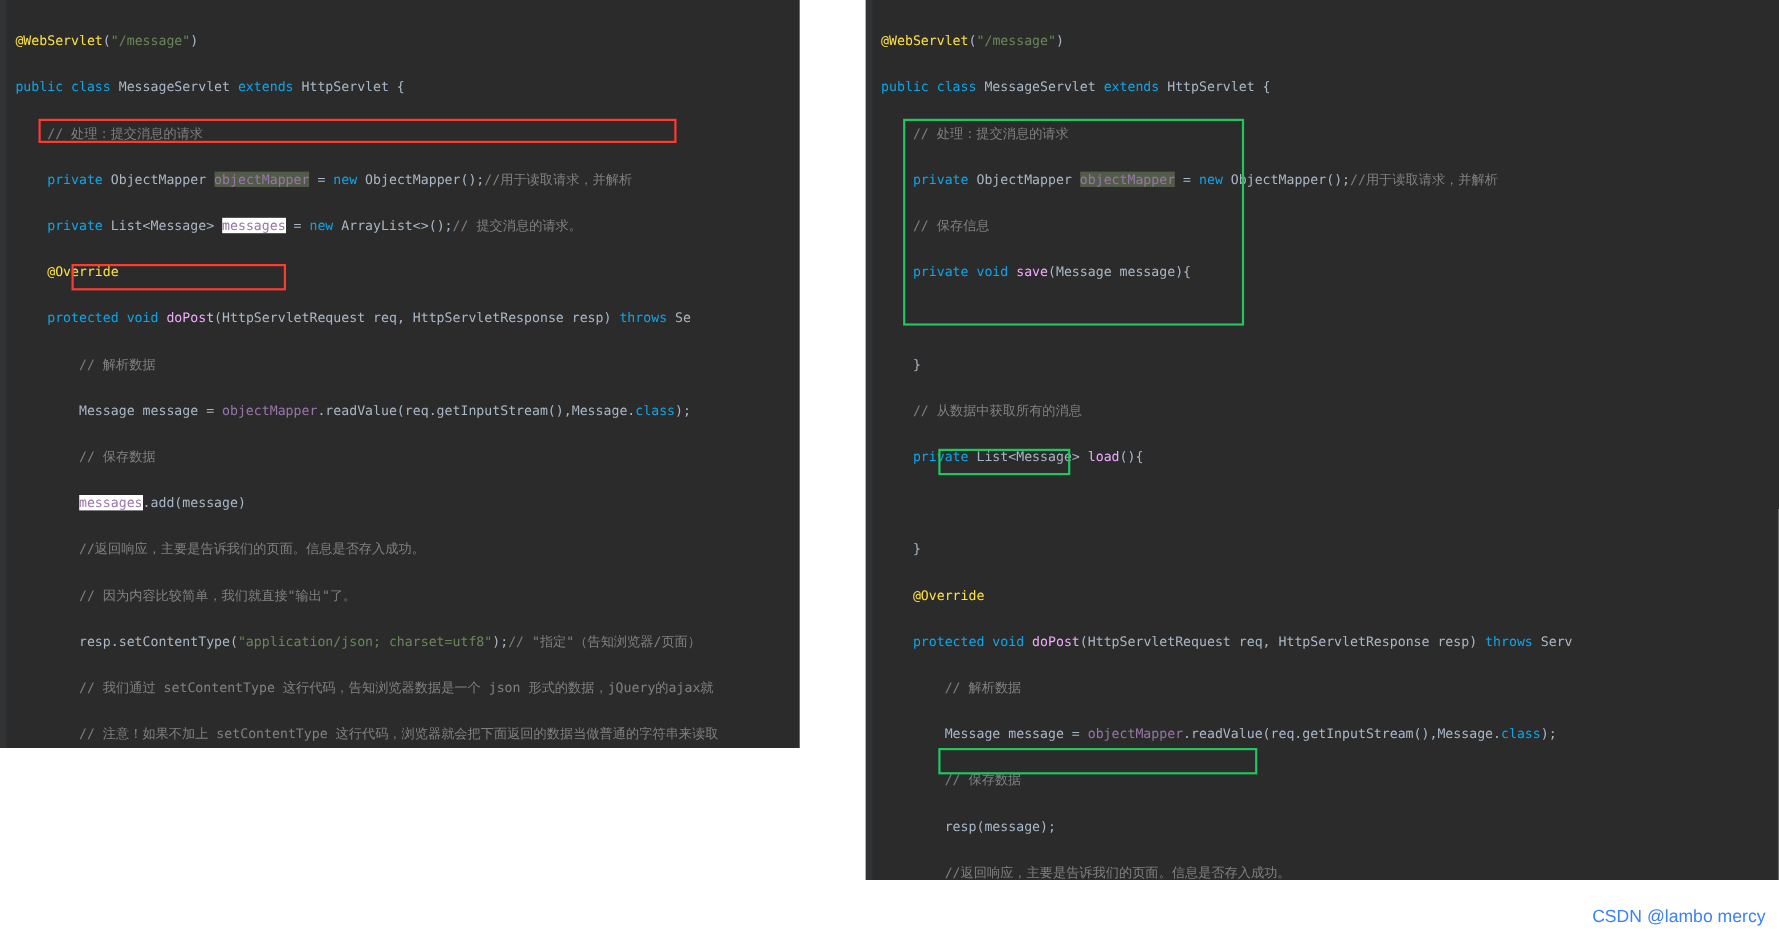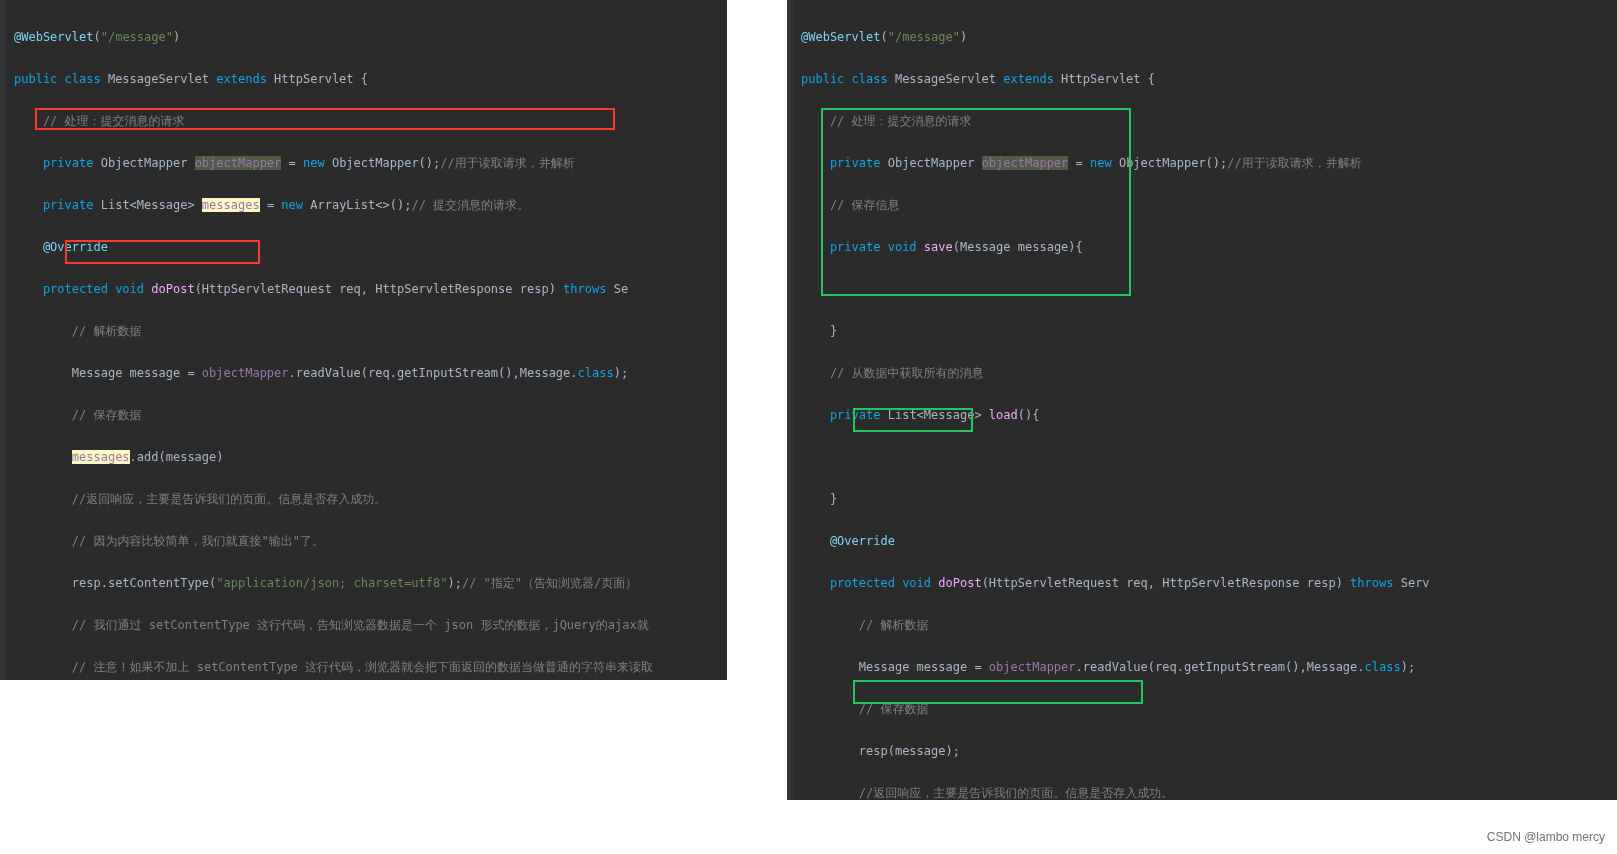--- a/index.html
+++ b/index.html
@@ -5,29 +5,29 @@
 *{box-sizing:border-box;margin:0;padding:0}
 body{background:#fff;font-family:'Consolas','Monaco',monospace;font-size:12px;line-height:1.75;overflow:hidden;width:1617px;height:854px;position:relative}
 .container{display:flex;gap:60px;padding:0}
 .pane{background:#2b2b2b;color:#a9b7c6;overflow:hidden;position:relative}
 .pane-left{width:727px;height:680px}
 .pane-right{width:830px;height:800px;margin-left:auto}
 .code{padding:6px 0 6px 14px;white-space:pre}
 .ln{display:block;height:21px}
 .k{color:#0ea5e9}
 .s{color:#6a8759}
-.a{color:#7dd3fc}
+.a{color:#fde047}
 .c{color:#808080}
 .m{color:#f0abfc}
 .hl{background:#515b47}
-.hlw{background:#fef9c3}
+.hlw{background:#ffffff}
 .p{color:#9876aa}
 .box-red{border:2px solid #ff3b30;position:absolute;pointer-events:none}
 .box-green{border:2px solid #22c55e;position:absolute;pointer-events:none}
-.watermark{position:absolute;bottom:6px;right:12px;color:#737373;font-size:12px;font-family:sans-serif}
+.watermark{position:absolute;bottom:6px;right:12px;color:#3b82f6;font-size:16px;font-family:sans-serif}
 .gutter{position:absolute;left:0;top:0;width:6px;height:100%;background:#313335}
 </style>
 </head>
 <body>
 
 <div class="container">
 
 <div class="pane pane-left">
 <div class="gutter"></div>
 <div class="code">

